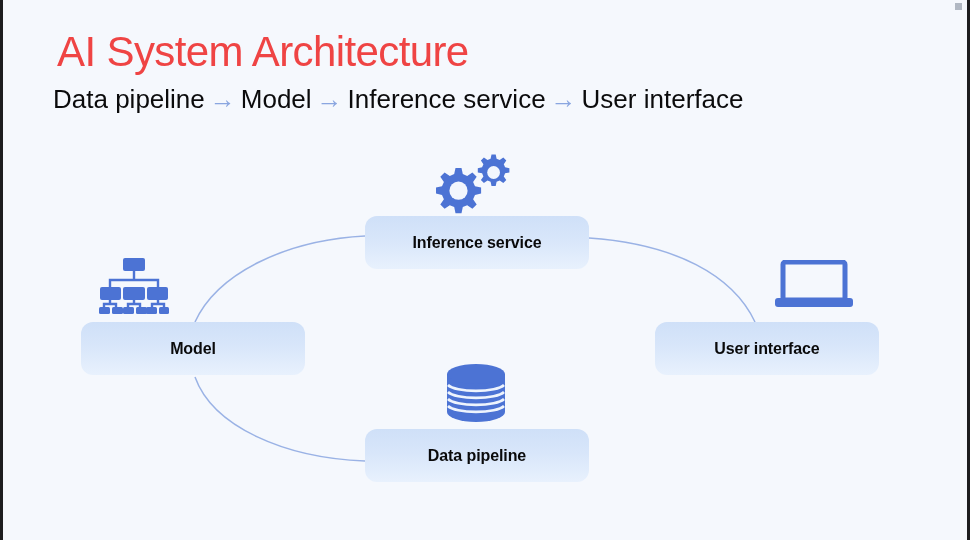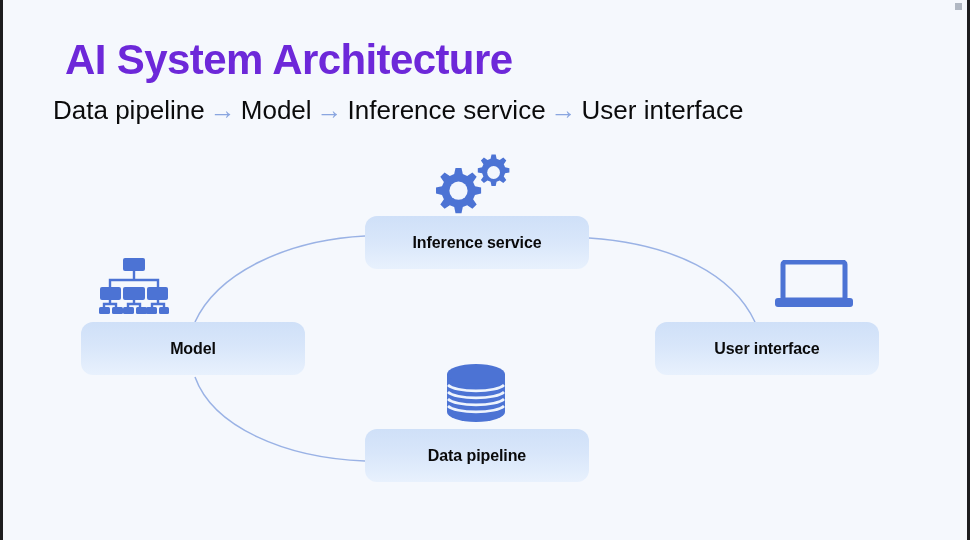--- a/index.html
+++ b/index.html
@@ -32,25 +32,25 @@
 
   
   #header {
     position: absolute;
     left: 50px;
     top: 24px;
     width: 880px;
   }
   #page-title {
     font-size: 42px;
-    font-weight: bold;
-    color: #6d28d9;
+    font-weight: normal;
+    color: #ef4444;
     letter-spacing: -0.6px;
     line-height: 1.12;
-    margin: 12px;
+    margin: 4px;
     white-space: nowrap;
   }
   #subtitle {
     margin: 9px 0 0 0;
     font-size: 26px;
     font-weight: 400;
     color: #0b0b0c;
     line-height: 1.2;
     white-space: nowrap;
   }

